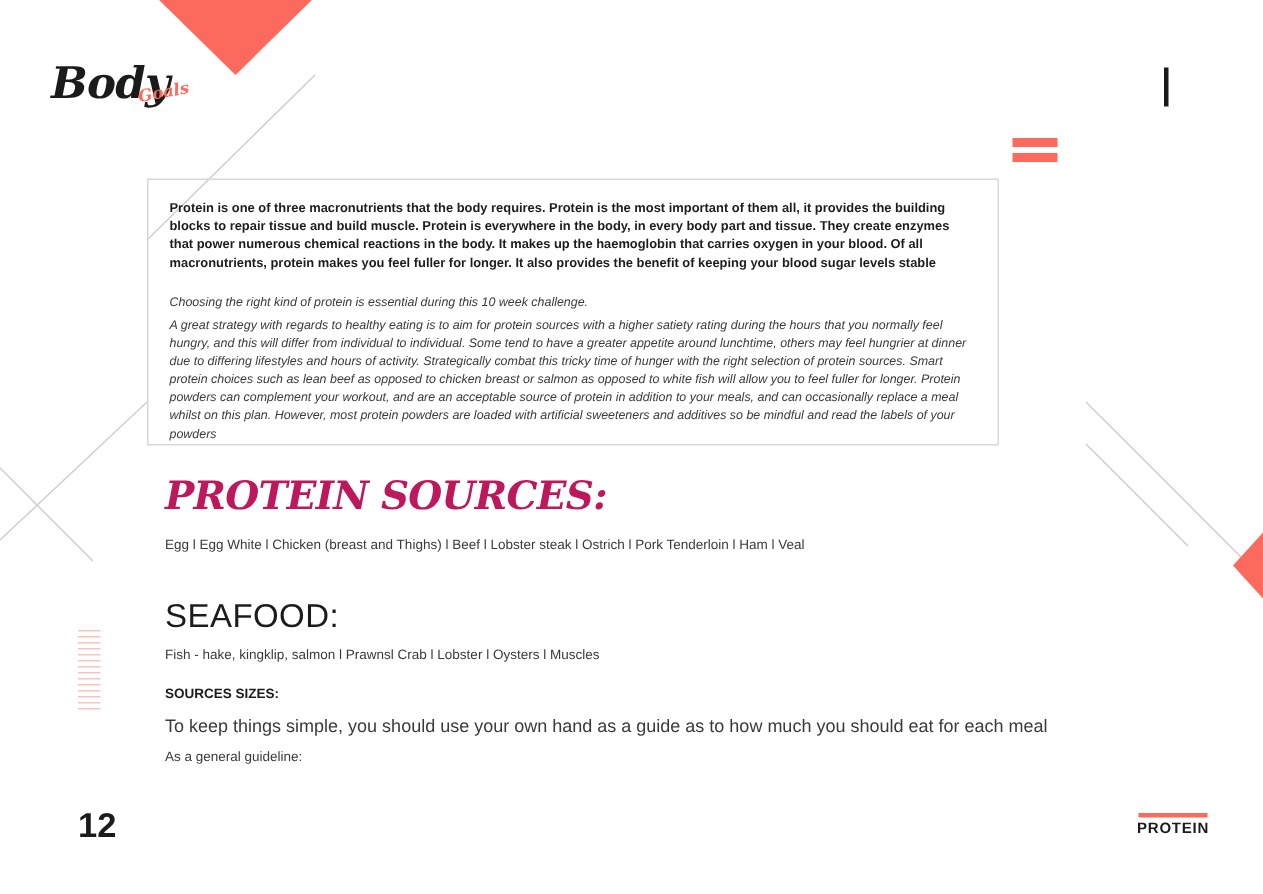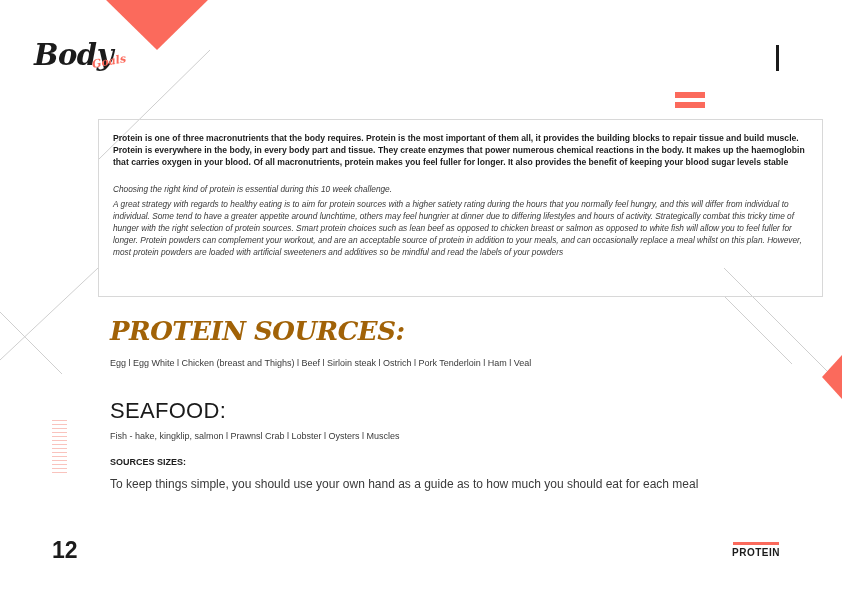--- a/index.html
+++ b/index.html
@@ -70,21 +70,21 @@
     font-weight: bold;
     font-size: 11px;
     color: #fb6a5c;
     transform: rotate(-10deg);
   }
 
   
   .intro-box {
     position: absolute;
     left: 98px; top: 119px;
-    width: 725px; height: 178px;
+    width: 568px; height: 178px;
     border: 1px solid #d8d8d8;
     box-sizing: border-box;
     padding: 12px 14px 10px 14px;
   }
   .intro-bold {
     font-size: 8.6px;
     font-weight: bold;
     line-height: 1.42;
     color: #1d1d1d;
     margin: 0 0 14px 0;
@@ -98,21 +98,21 @@
   .intro-body p { margin: 0 0 3px 0; font-style: italic; }
 
   
   .h-protein {
     position: absolute; left: 110px; top: 316px;
     font-family: "DejaVu Serif", serif;
     font-style: italic;
     font-weight: bold;
     font-size: 26px;
     letter-spacing: -0.5px;
-    color: #a16207;
+    color: #be185d;
   }
   .list-protein {
     position: absolute; left: 110px; top: 358px;
     font-size: 9px;
     color: #3a3a3a;
   }
   .h-seafood {
     position: absolute; left: 110px; top: 398px;
     font-size: 22px;
     color: #1b1b1b;
@@ -143,21 +143,21 @@
   .p-guideline p { margin: 0; }
 
   
   .page-num {
     position: absolute; left: 52px; top: 537px;
     font-size: 23px;
     font-weight: bold;
     color: #1b1b1b;
   }
   .footer-tag {
-    position: absolute; right: 62px; top: 542px;
+    position: absolute; right: 36px; top: 542px;
     text-align: right;
   }
   .footer-tag .bar {
     width: 46px; height: 3px; background: #fb6a5c; margin: 0 auto 2px auto;
   }
   .footer-tag .label {
     font-size: 10px;
     font-weight: bold;
     letter-spacing: 0.5px;
     color: #1b1b1b;
@@ -206,28 +206,29 @@
 
 <div class="intro-box">
   <p class="intro-bold">Protein is one of three macronutrients that the body requires. Protein is the most important of them all, it provides the building blocks to repair tissue and build muscle. Protein is everywhere in the body, in every body part and tissue. They create enzymes that power numerous chemical reactions in the body. It makes up the haemoglobin that carries oxygen in your blood. Of all macronutrients, protein makes you feel fuller for longer. It also provides the benefit of keeping your blood sugar levels stable</p>
   <div class="intro-body">
     <p>Choosing the right kind of protein is essential during this 10 week challenge.</p>
     <p>A great strategy with regards to healthy eating is to aim for protein sources with a higher satiety rating during the hours that you normally feel hungry, and this will differ from individual to individual. Some tend to have a greater appetite around lunchtime, others may feel hungrier at dinner due to differing lifestyles and hours of activity. Strategically combat this tricky time of hunger with the right selection of protein sources.  Smart protein choices such as lean beef as opposed to chicken breast or salmon as opposed to white fish will allow you to feel fuller for longer. Protein powders can complement your workout, and are an acceptable source of protein in addition to your meals, and can occasionally replace a meal whilst on this plan. However, most protein powders are loaded with artificial sweeteners and additives so be mindful and read the labels of your powders</p>
   </div>
 </div>
 
 <div class="h-protein">PROTEIN SOURCES:</div>
-<div class="list-protein">Egg l Egg White l Chicken (breast and Thighs) l Beef l Sirloin steak l Ostrich l Pork Tenderloin l Ham l Veal</div>
+<div class="list-protein">Egg l Egg White l Chicken (breast and Thighs) l Beef l Lobster steak l Ostrich l Pork Tenderloin l Ham l Veal</div>
 
 <div class="h-seafood">SEAFOOD:</div>
 <div class="list-seafood">Fish - hake, kingklip, salmon l Prawnsl Crab l Lobster l Oysters l Muscles</div>
 
 <div class="h-sizes">SOURCES SIZES:</div>
 <div class="p-sizes">To keep things simple, you should use your own hand as a guide as to how much you should eat for each meal</div>
 
 <div class="p-guideline">
+  <p>As a general guideline:</p>
 </div>
 
 <div class="page-num">12</div>
 <div class="footer-tag">
   <div class="bar"></div>
   <div class="label">PROTEIN</div>
 </div>
 
 </body></html>

